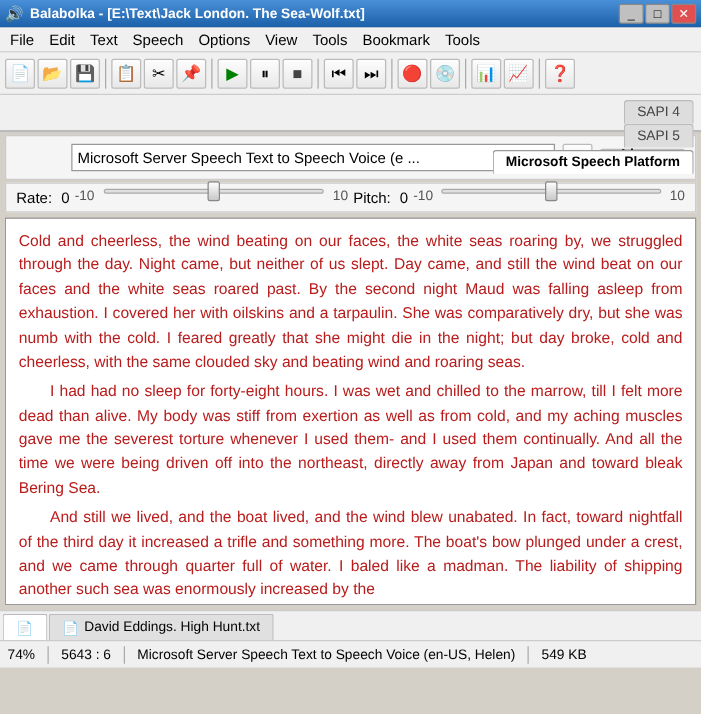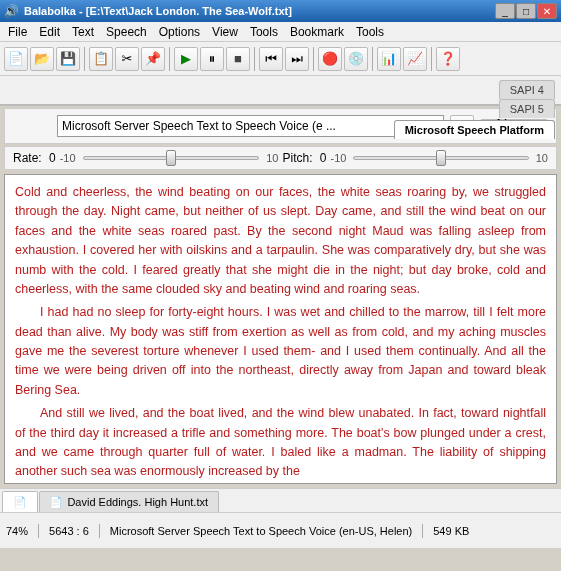--- a/index.html
+++ b/index.html
@@ -198,21 +198,20 @@
     .sliders-area {
       background: #fff;
       border-bottom: 1px solid #ccc;
       padding: 6px 8px;
       display: flex;
       align-items: center;
       gap: 0;
     }
     .slider-group {
       display: flex;
-      align-items: center;
       gap: 4px;
       flex: 1;
     }
     .slider-label {
       font-size: 12px;
       white-space: nowrap;
     }
     .slider-min, .slider-max {
       font-size: 11px;
       color: #555;
@@ -294,21 +293,21 @@
       white-space: nowrap;
     }
     .bottom-tab.active {
       background: #fff;
     }
 
     
     .status-bar {
       background: #f0f0f0;
       border-top: 1px solid #ccc;
-      height: 36px;
+      height: 22px;
       display: flex;
       align-items: center;
       padding: 0 6px;
       font-size: 11px;
       gap: 10px;
     }
     .status-sep {
       width: 1px;
       height: 14px;
       background: #aaa;

